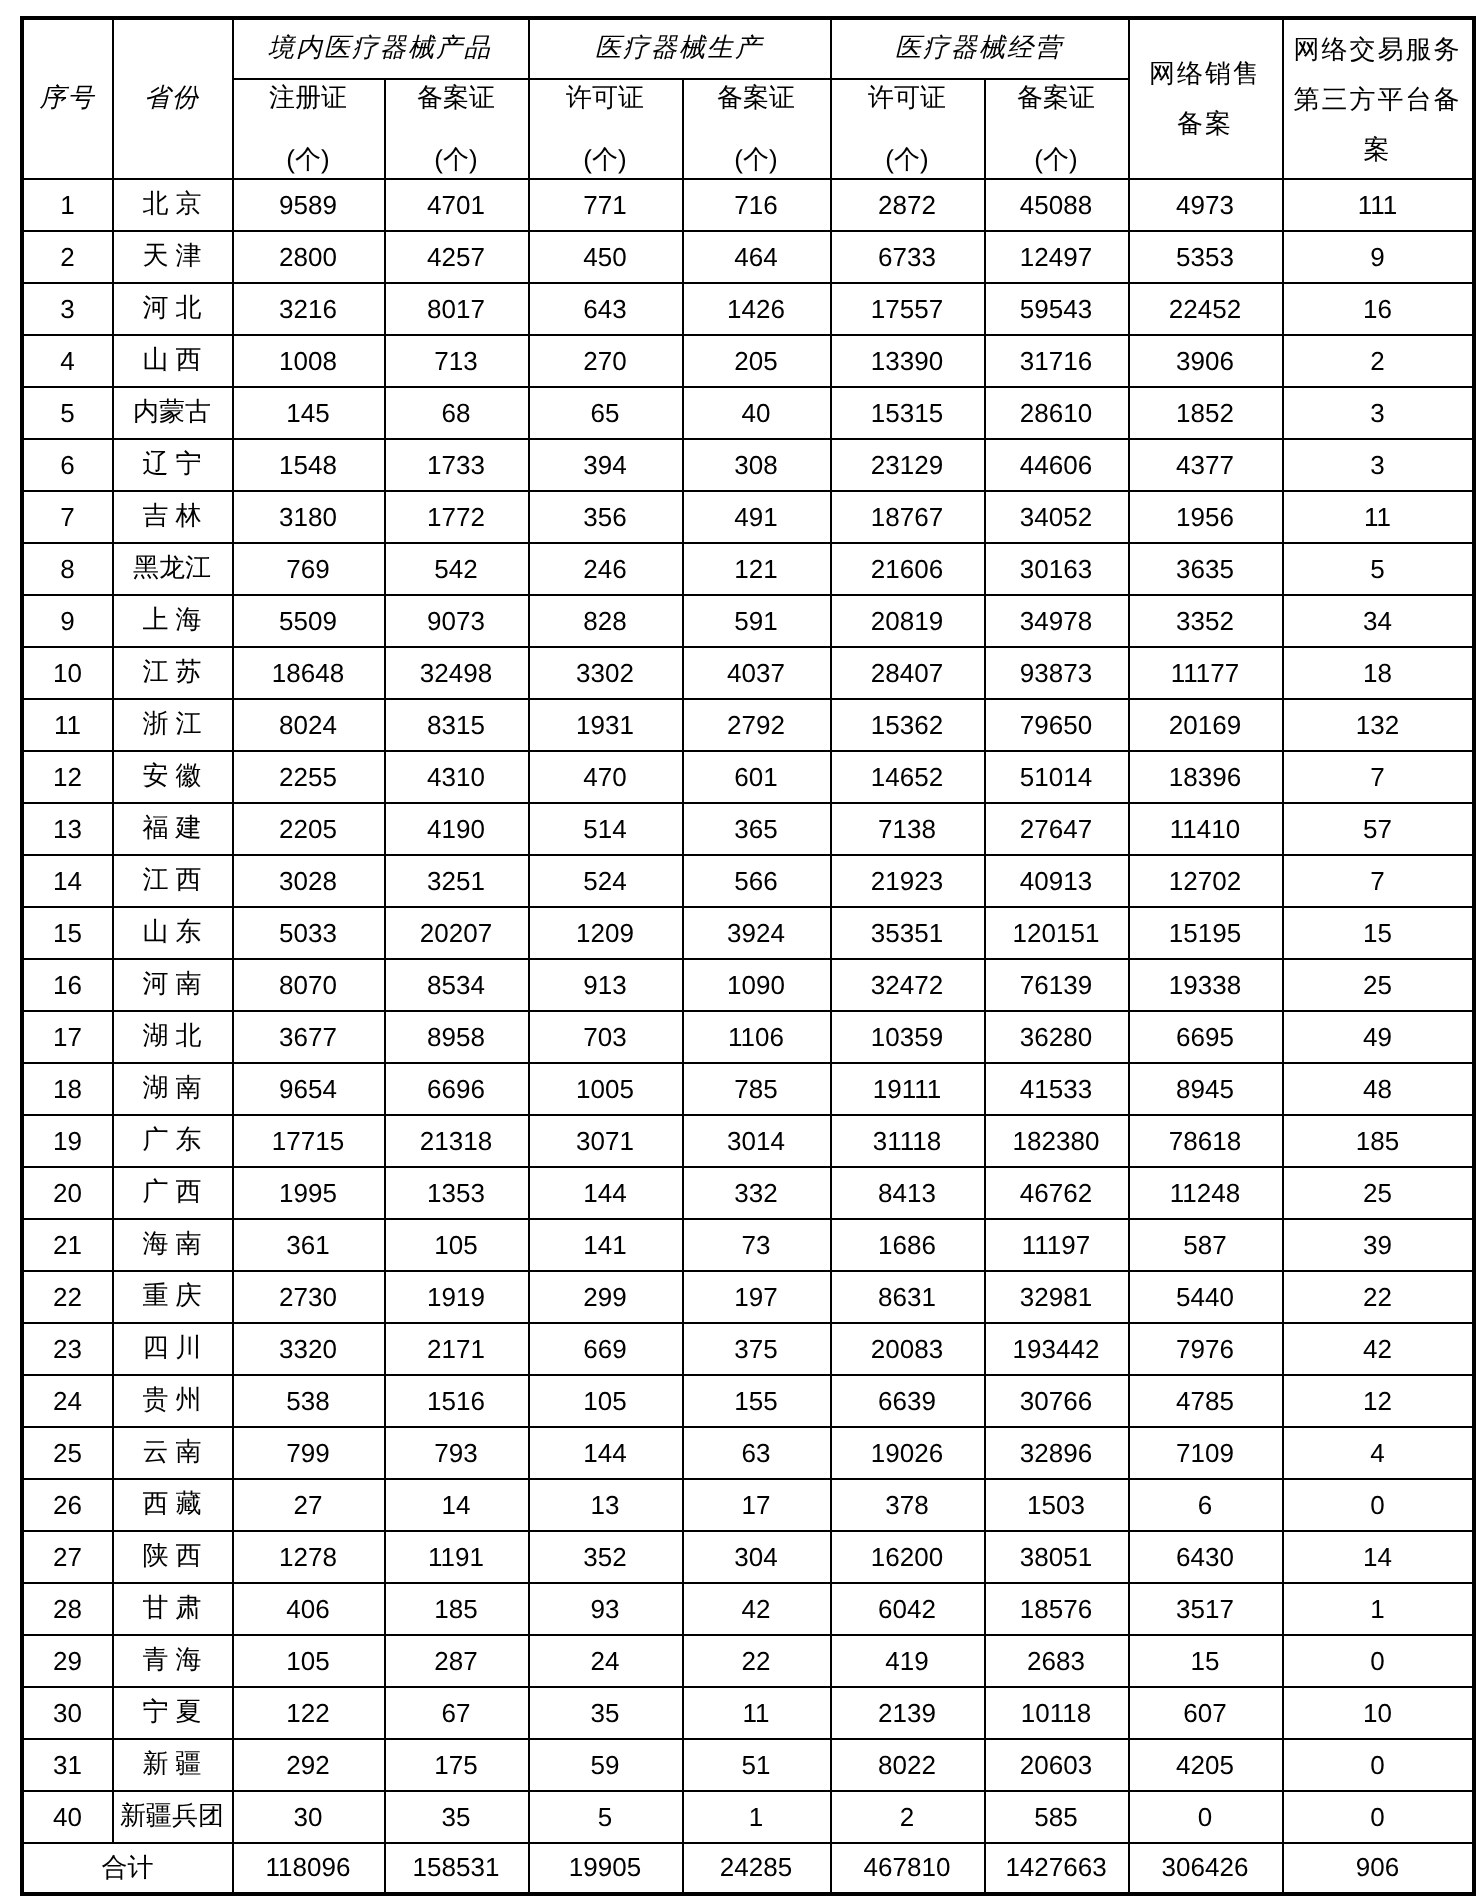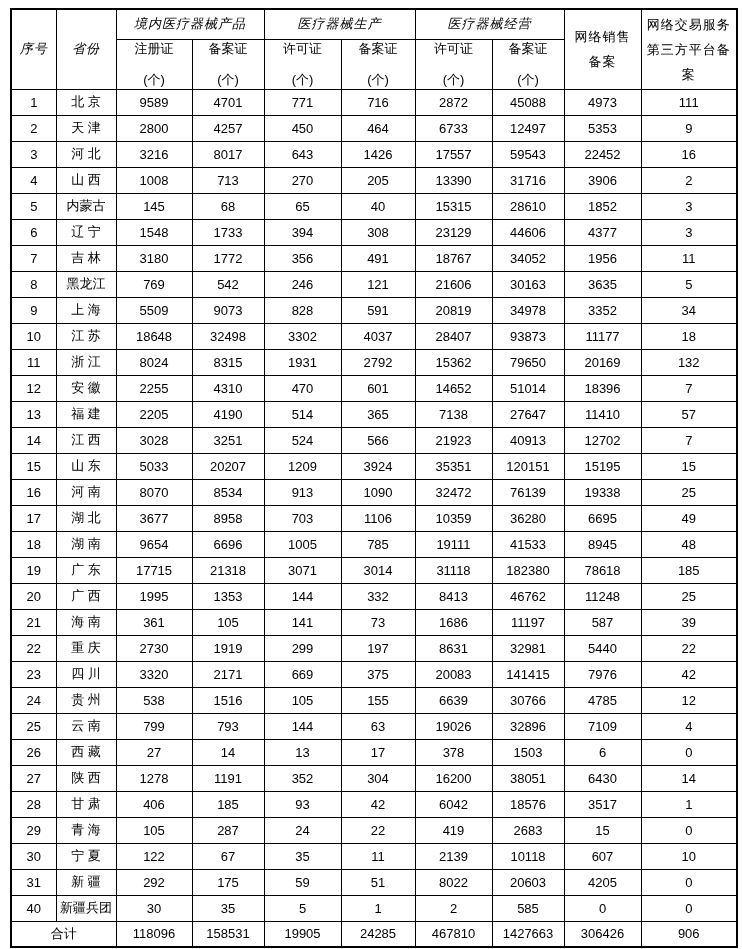--- a/index.html
+++ b/index.html
@@ -380,21 +380,21 @@
           <td>22</td>
         </tr>
         <tr>
           <td>23</td>
           <td>四 川</td>
           <td>3320</td>
           <td>2171</td>
           <td>669</td>
           <td>375</td>
           <td>20083</td>
-          <td>141415</td>
+          <td>193442</td>
           <td>7976</td>
           <td>42</td>
         </tr>
         <tr>
           <td>24</td>
           <td>贵 州</td>
           <td>538</td>
           <td>1516</td>
           <td>105</td>
           <td>155</td>

